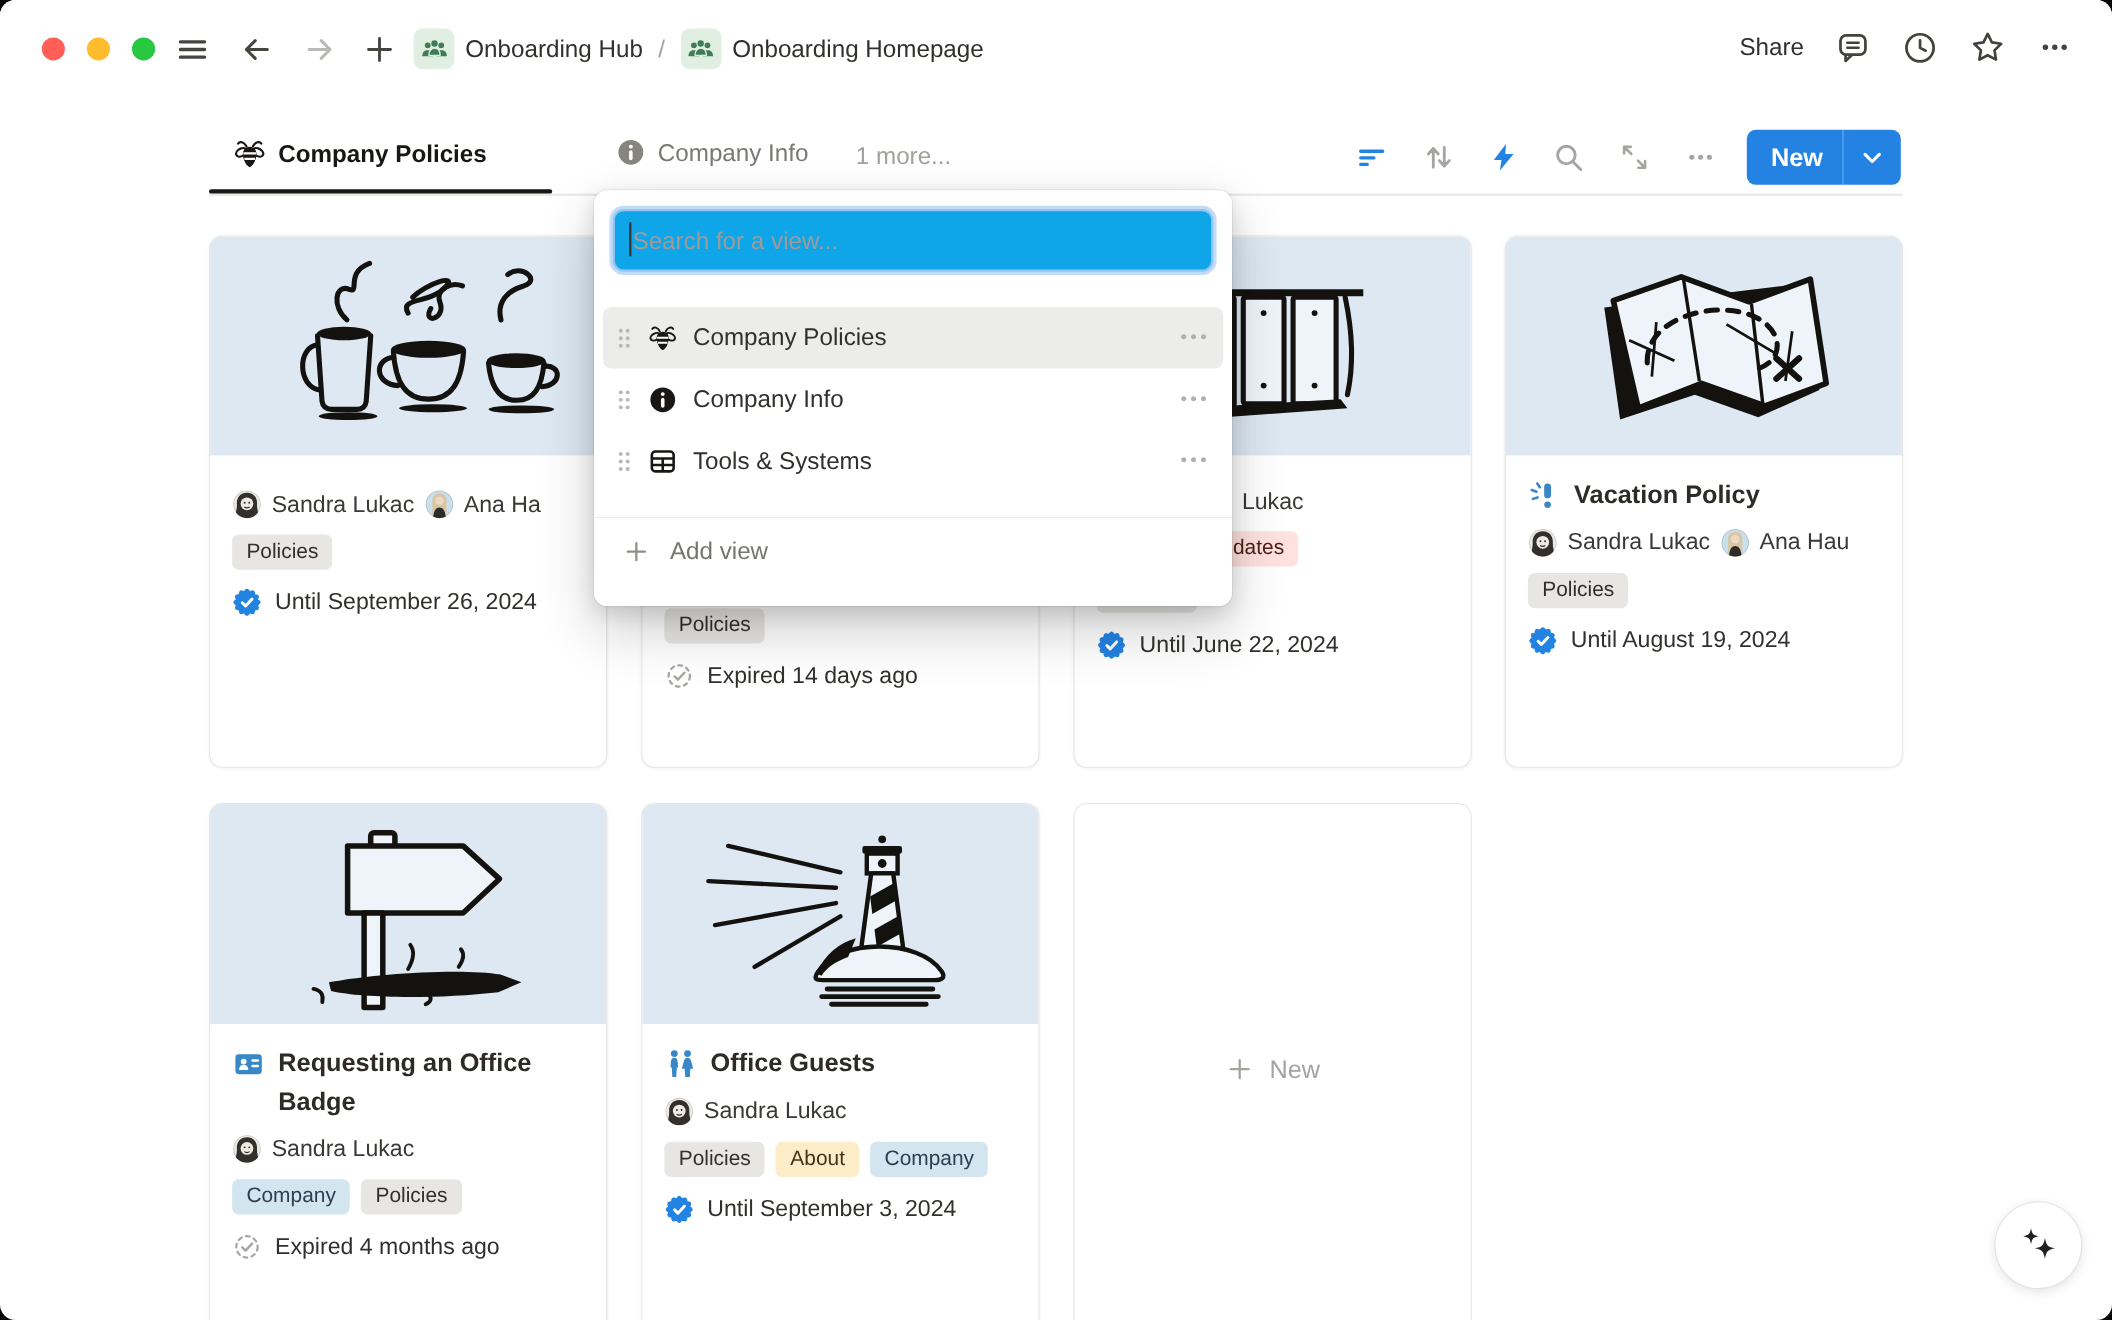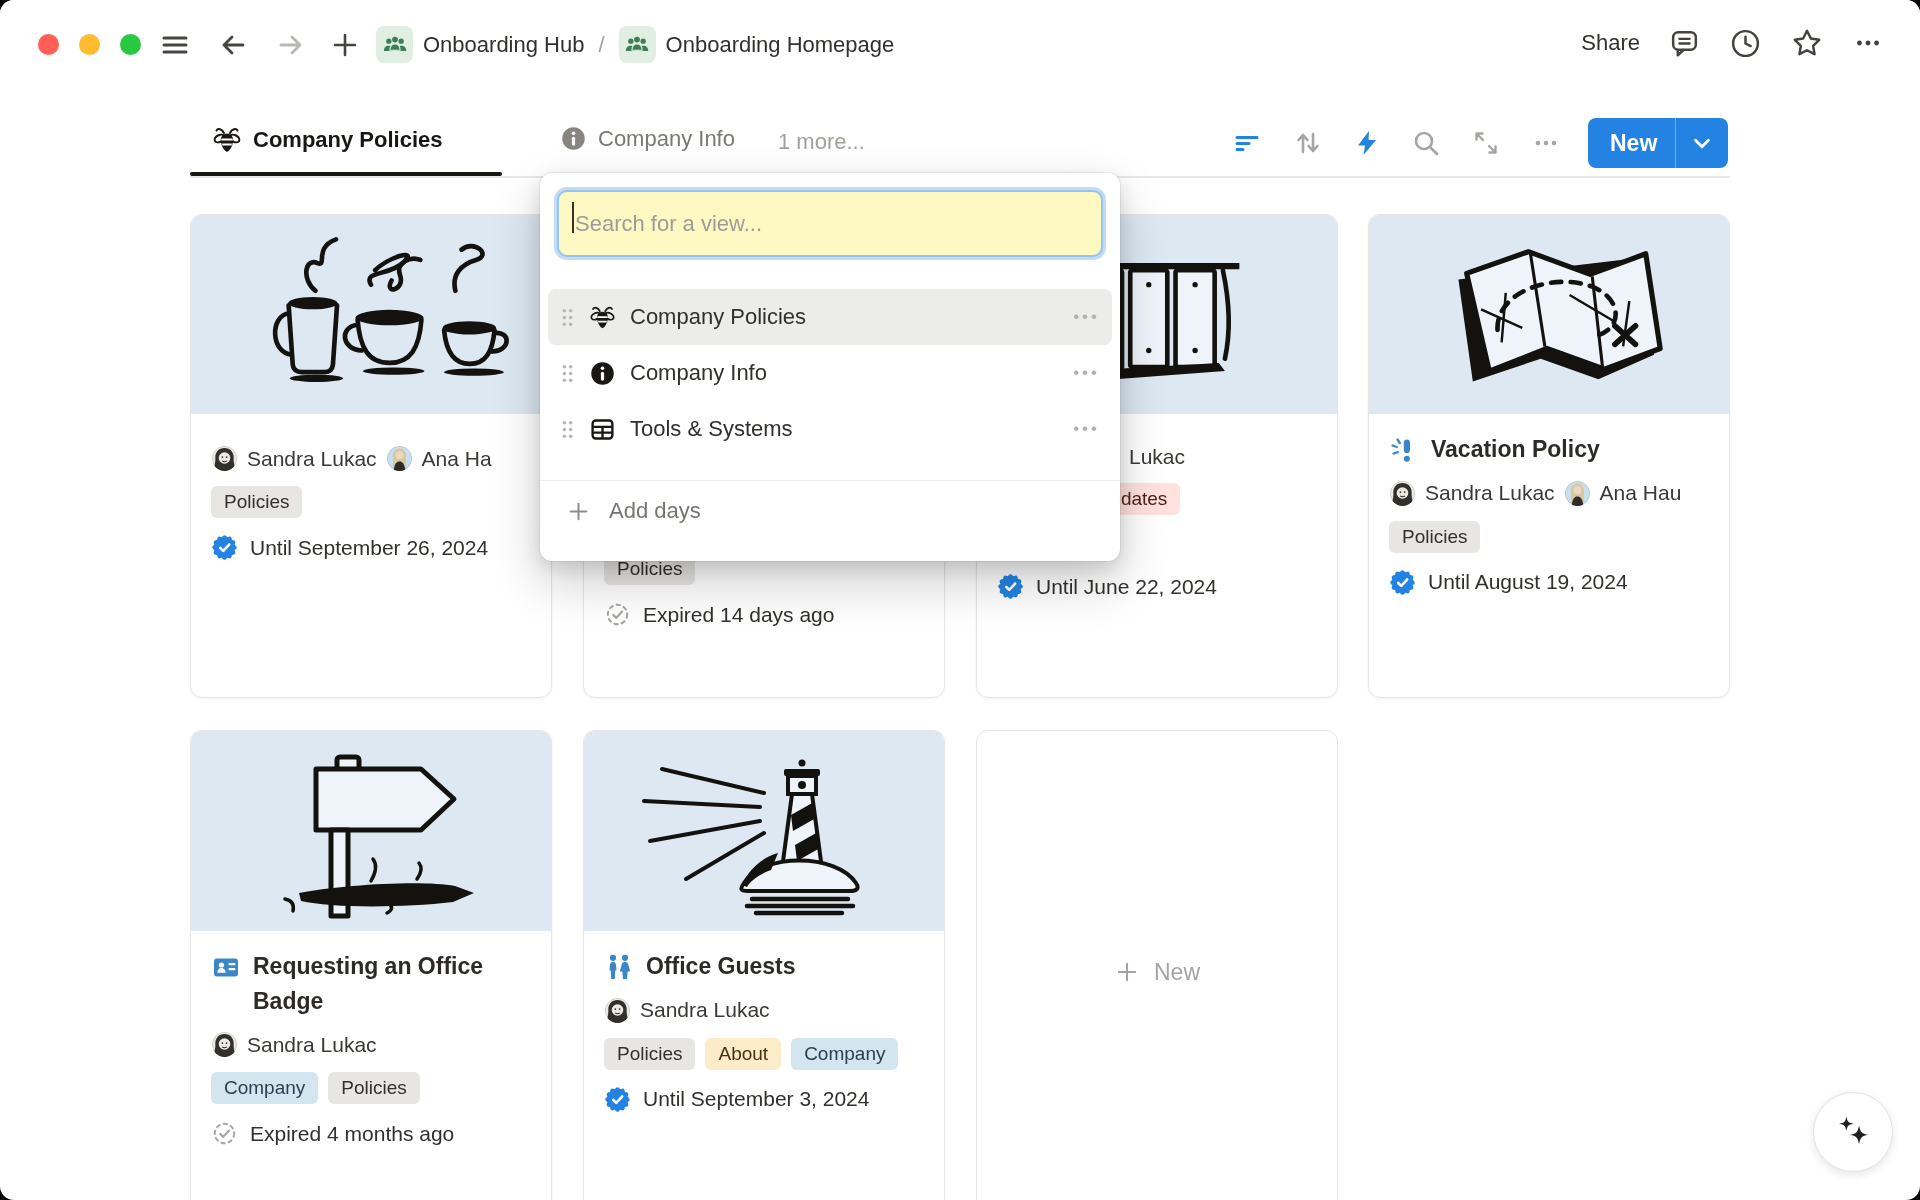--- a/index.html
+++ b/index.html
@@ -29,21 +29,21 @@
   .more-views{font-size:22px;color:#a3a19c;font-weight:500;}
   .newbtn{position:absolute;left:1588px;top:118px;width:140px;height:50px;background:#2483e2;border-radius:8px;display:flex;align-items:center;color:#fff;}
   .newbtn .lbl{font-size:23px;font-weight:700;padding-left:22px;}
   .newbtn .div{width:1px;height:50px;background:rgba(255,255,255,.35);margin-left:18px;}
   .tool-ic{position:absolute;top:128px;width:30px;height:30px;color:#a7a5a1;}
 
   
   .vmenu{position:absolute;left:540px;top:173px;width:580px;background:#ffffff;border-radius:12px;z-index:60;
          box-shadow:0 0 0 1px rgba(15,15,15,.06),0 6px 18px rgba(15,15,15,.12),0 22px 50px rgba(15,15,15,.2);
          padding:17px 0 20px 0;}
-  .vsearch-wrap{position:relative;margin:0 17px;height:67px;background:#fef9c3;border:2px solid #94c4f0;border-radius:10px;
+  .vsearch-wrap{position:relative;margin:0 17px;height:57px;background:#0ea5e9;border:2px solid #94c4f0;border-radius:10px;
          box-shadow:0 0 0 3px rgba(35,131,226,.28);box-sizing:border-box;}
   .vsearch{position:absolute;inset:0;border:none;background:transparent;outline:none;font-size:22px;color:#32302c;
          padding:0 16px;font-family:inherit;width:100%;box-sizing:border-box;}
   .vsearch::placeholder{color:#9e9c98;}
   .caret{position:absolute;left:13px;top:10px;width:2px;height:31px;background:#32302c;}
   .vlist{margin-top:32px;padding:0 8px;}
   .menu-row{height:56px;border-radius:8px;display:flex;align-items:center;padding:0 12px;gap:14px;}
   .menu-row.active{background:#ececea;}
   .drag{width:15px;height:21px;color:#b9b7b3;}
   .mi{width:27px;height:27px;color:#191714;}
@@ -650,21 +650,21 @@
             </svg>
         <span class="mlabel">Tools &amp; Systems</span>
         <span class="mdots">•••</span>
       </div>
     </div>
     <div class="vdivider"></div>
     <div class="addview">
       <svg class="plus">
             <use href="#ic-plus"></use>
           </svg>
-      <span class="al">Add days</span>
+      <span class="al">Add view</span>
     </div>
   </div>
 
   <div class="fab">
     <svg width="44" height="44">
           <use href="#ic-sparkles"></use>
         </svg>
   </div>
 
 </div>

